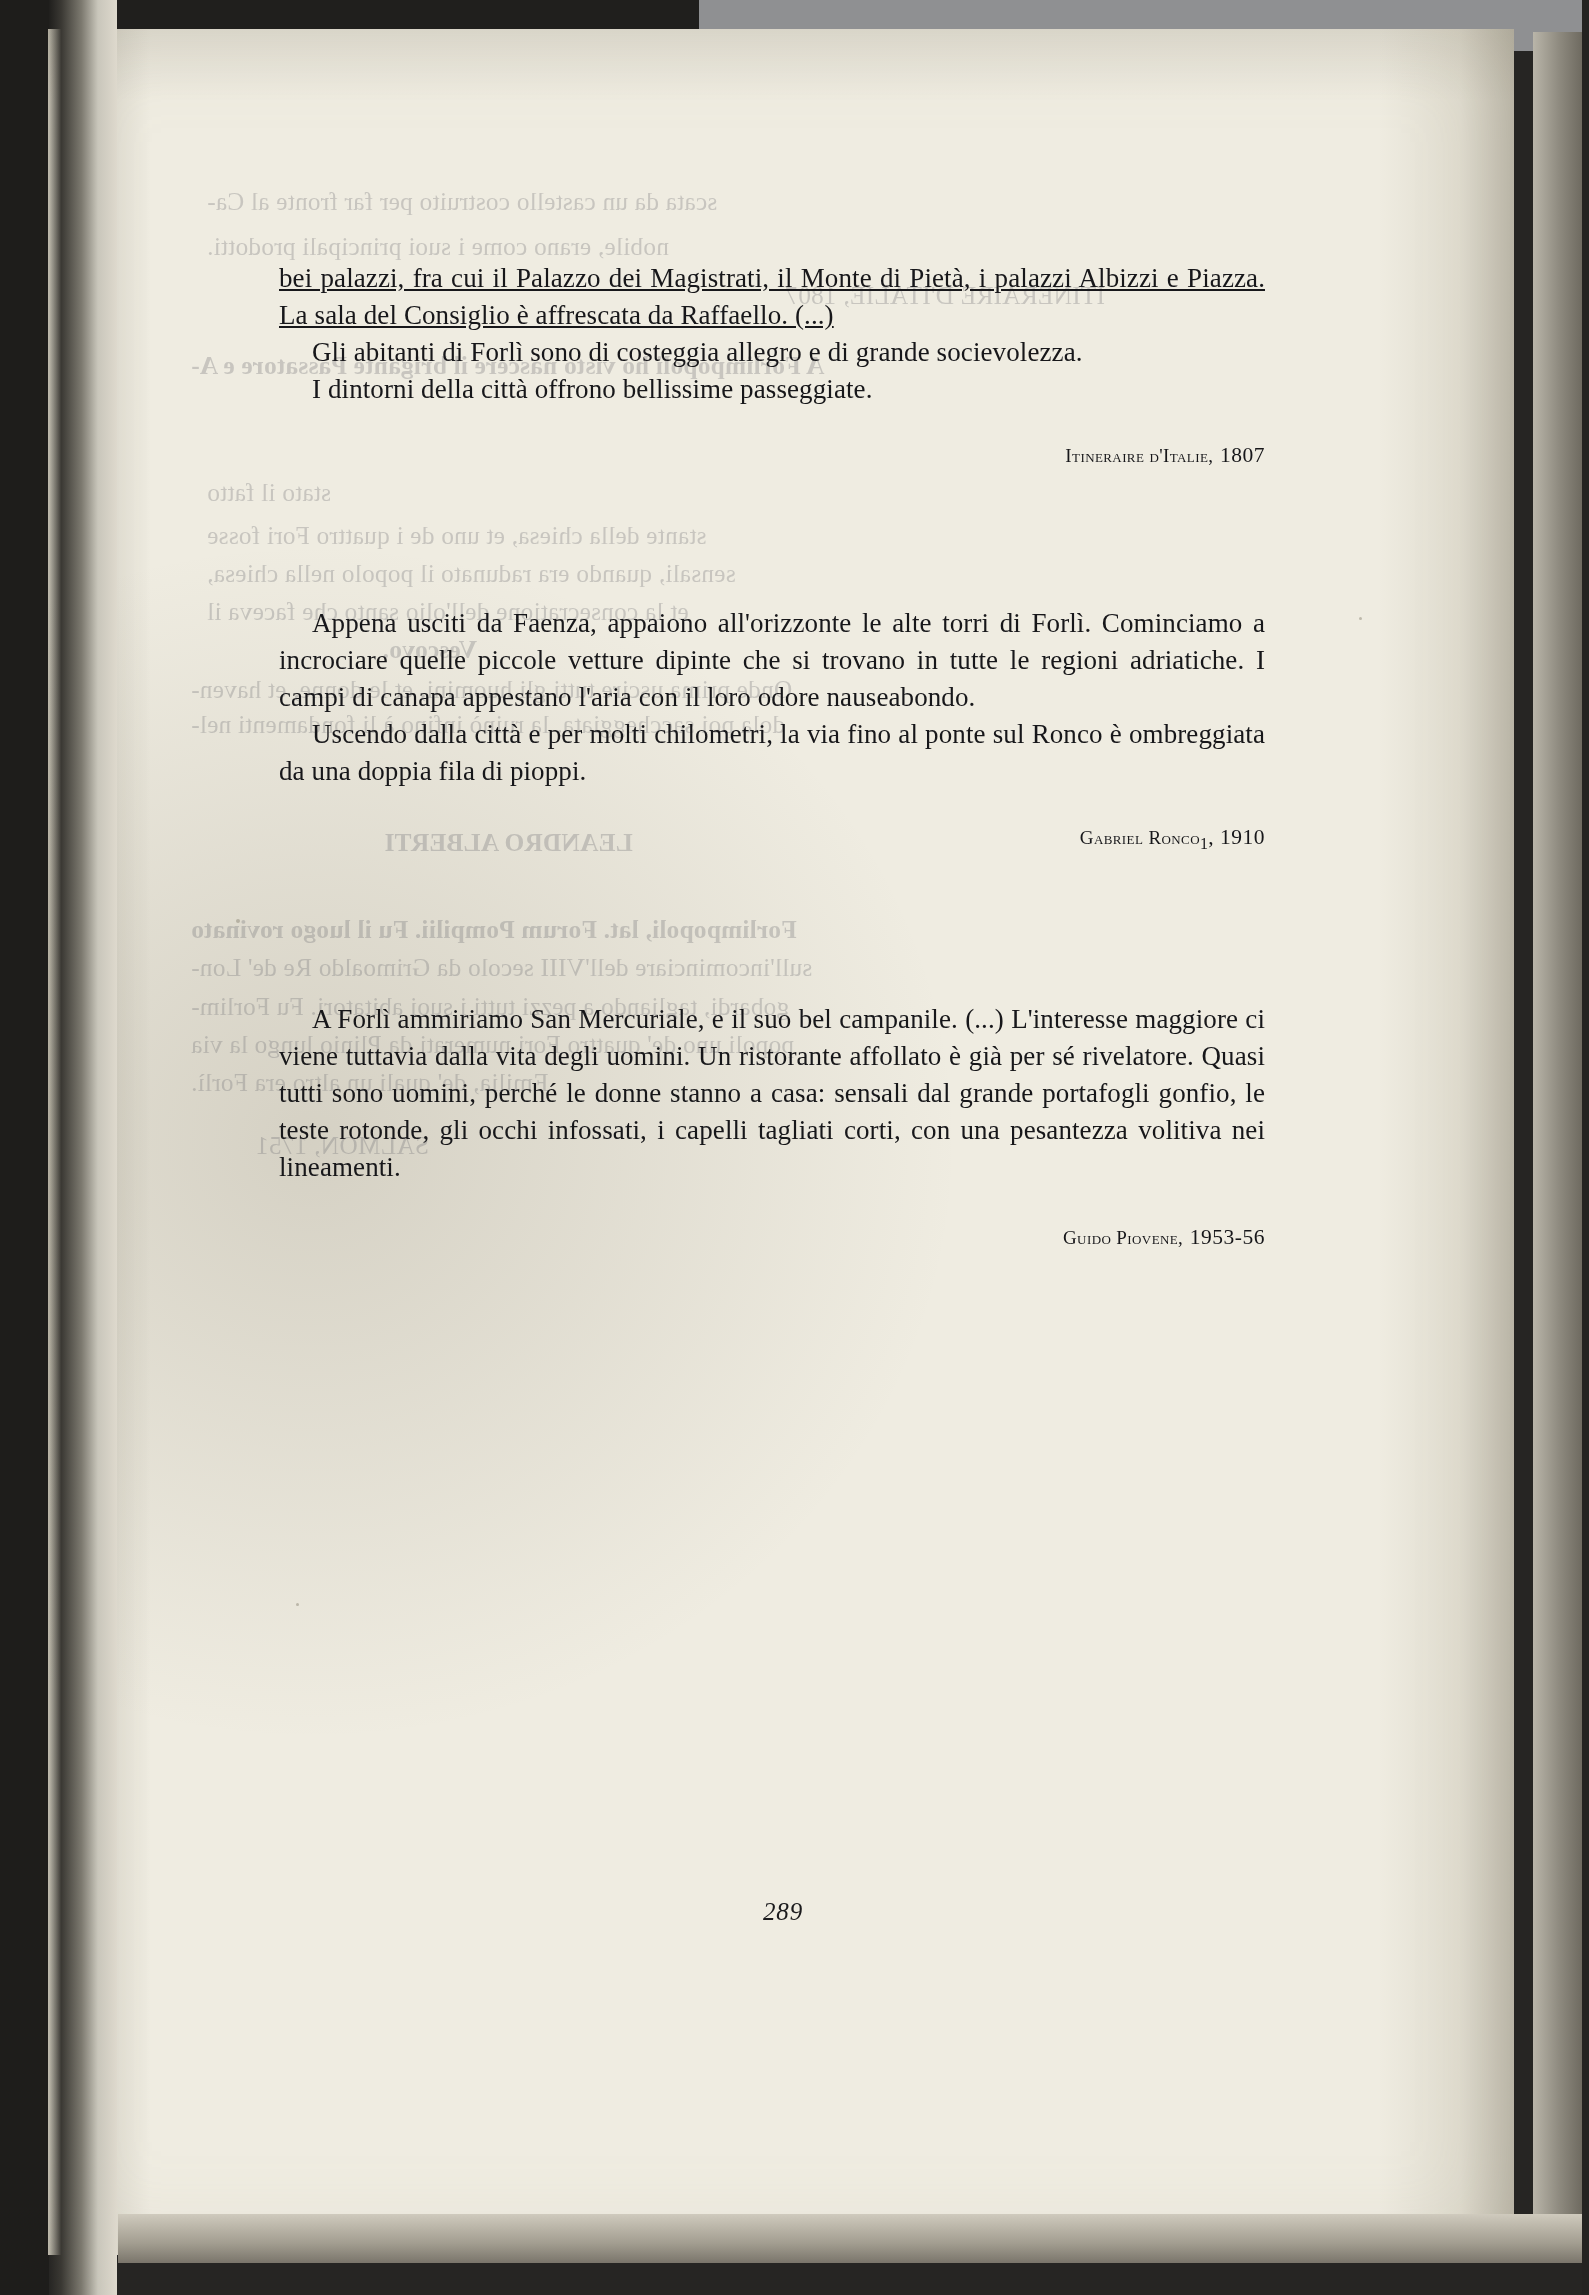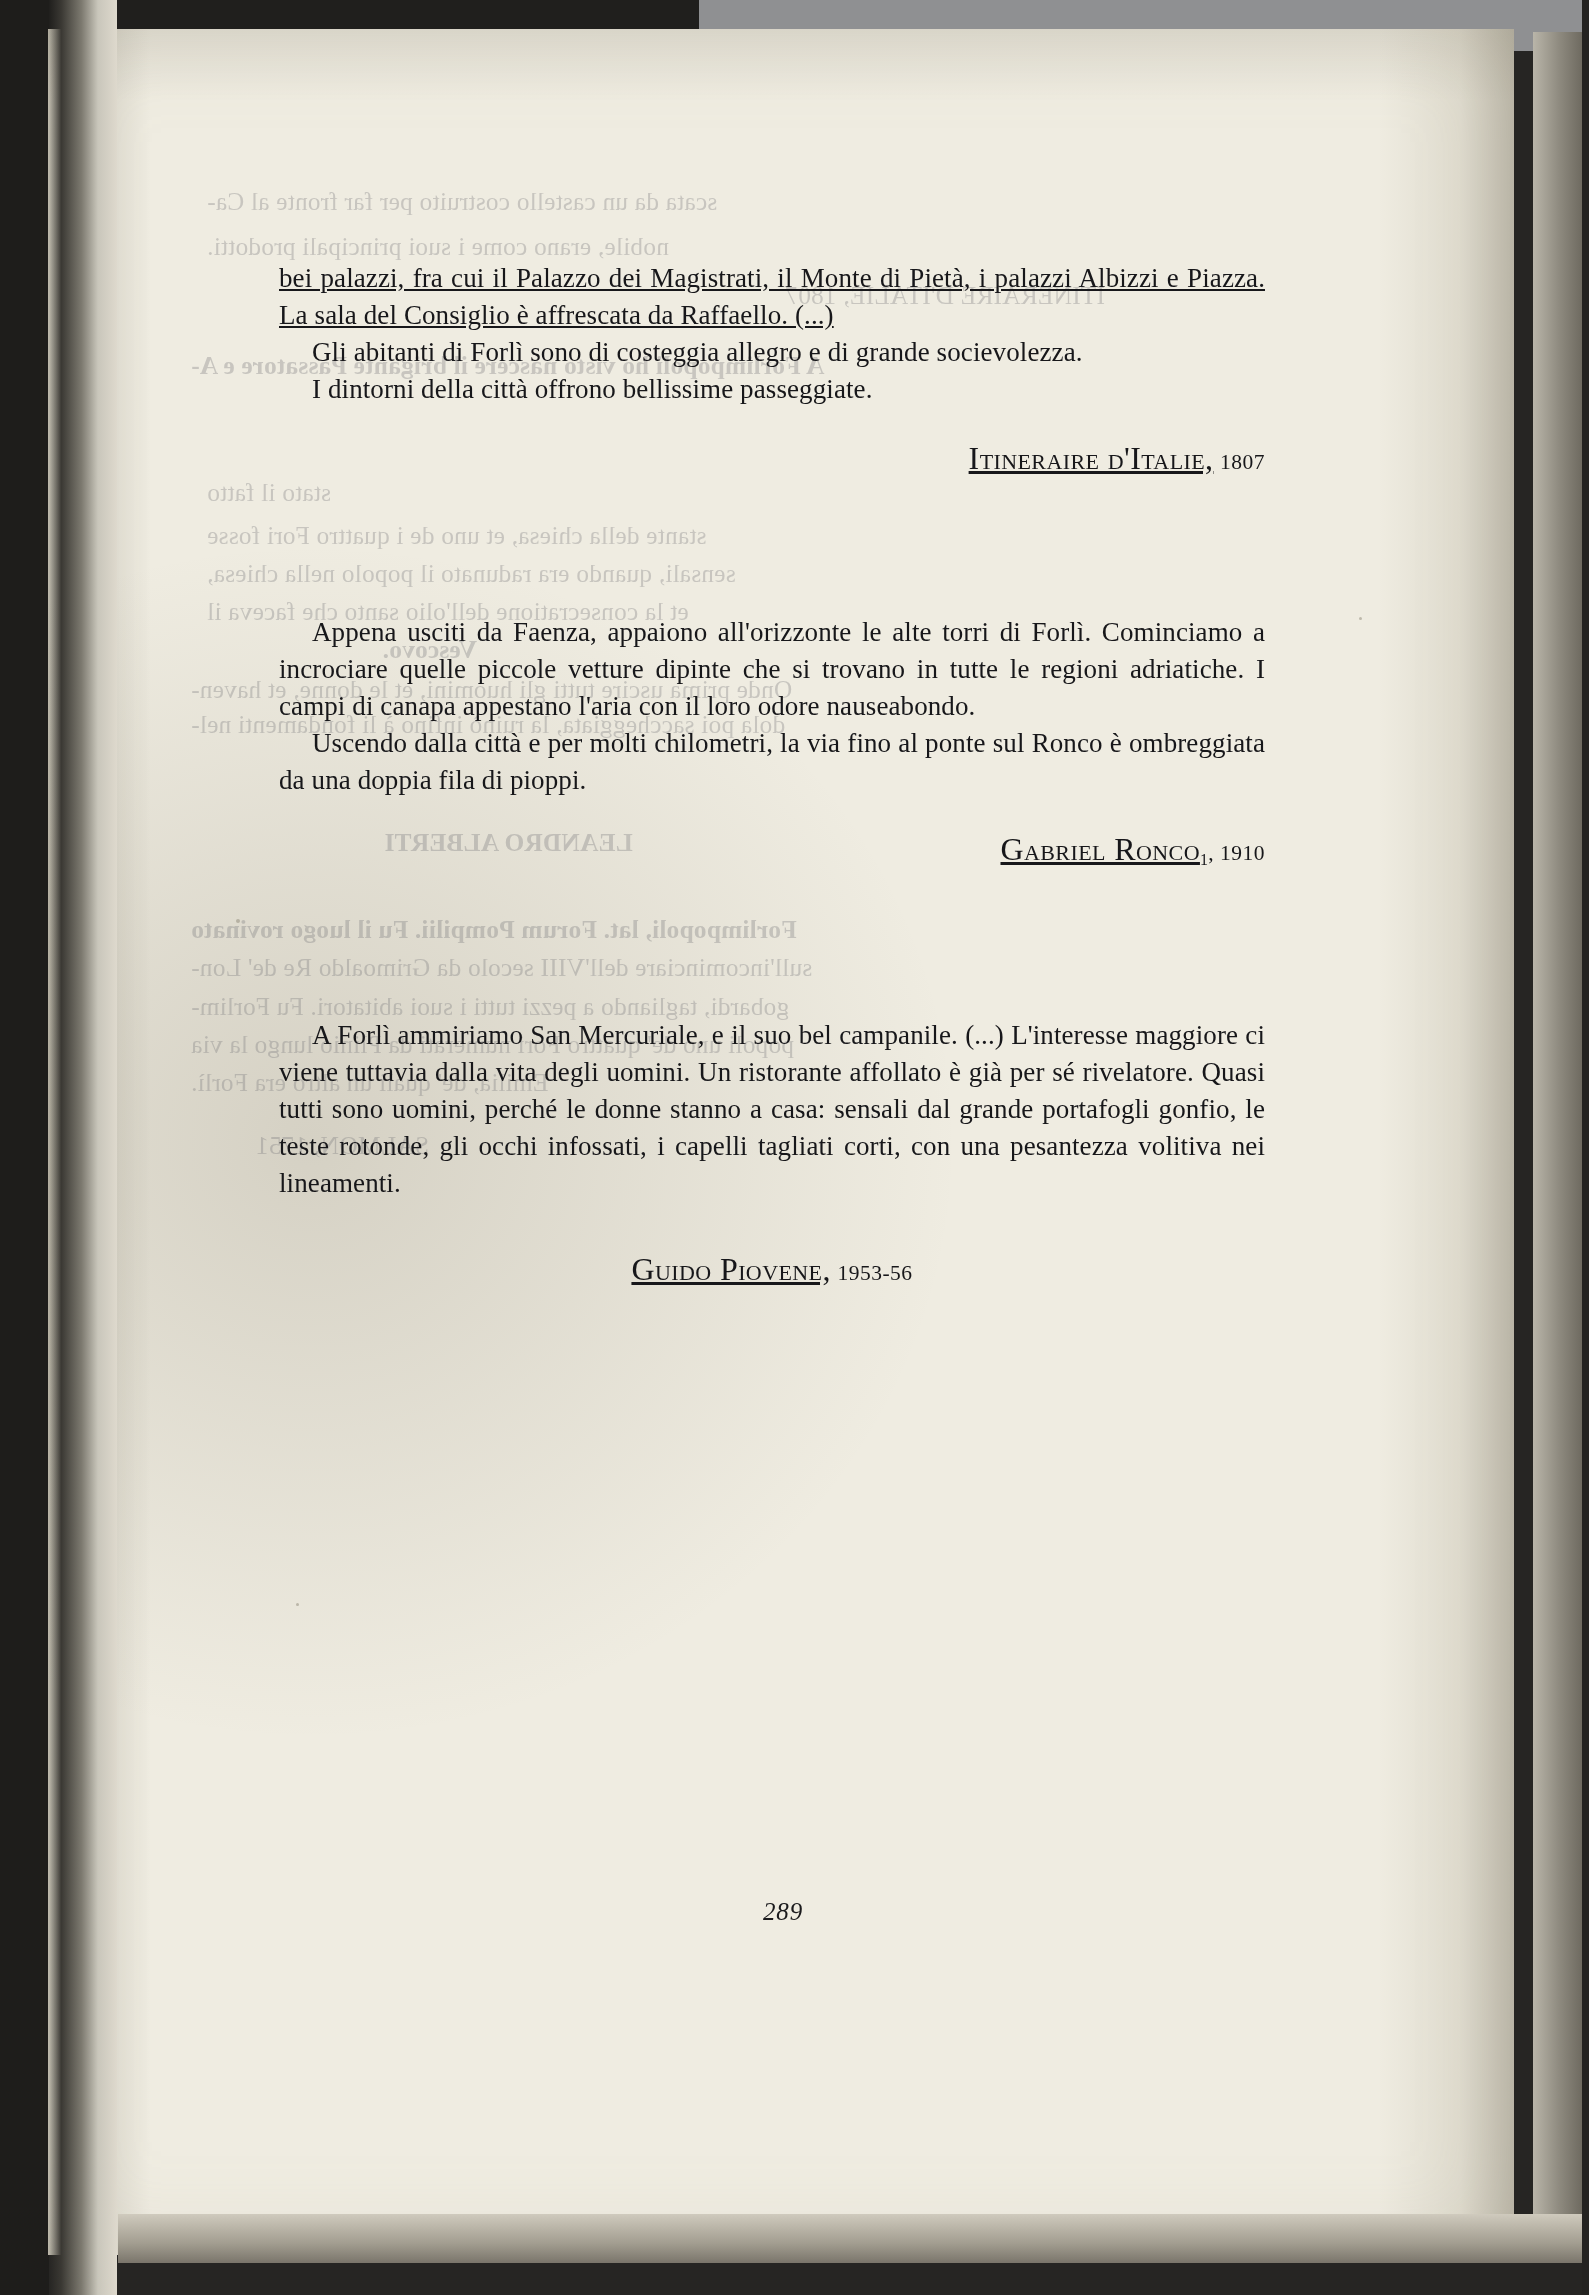--- a/index.html
+++ b/index.html
@@ -124,23 +124,22 @@
 
   .attrib {
     margin-top: 32px;
     text-align: right;
     font-size: 25px;
     letter-spacing: 0.3px;
     color: #17171a;
   }
   .smallcaps-name {
     font-variant: small-caps;
-    font-size: 32px;
+    font-size: 19px;
     letter-spacing: 0.4px;
-    text-decoration: underline;
   }
   .attrib .yr {
     font-size: 21.5px;
     letter-spacing: 0.5px;
   }
   sub.fn {
     font-size: 16px;
     vertical-align: -4.8px;
   }
 
@@ -238,21 +237,21 @@
       </div>
       <div class="attrib">
         <span class="smallcaps-name">Gabriel Ronco</span><sub class="fn">1</sub><span class="yr">, </span><span class="yr">1910</span>
       </div>
 
       <div class="gap-b"></div>
 
       <div class="block">
         <p>A Forlì ammiriamo San Mercuriale, e il suo bel campanile. (...) L'interesse maggiore ci viene tuttavia dalla vita degli uomini. Un ristorante affollato è già per sé rivelatore. Quasi tutti sono uomini, perché le donne stanno a casa: sensali dal grande portafogli gonfio, le teste rotonde, gli occhi infossati, i capelli tagliati corti, con una pesantezza volitiva nei lineamenti.</p>
       </div>
-      <div class="attrib" style="margin-top:49px;text-align:center;">
+      <div class="attrib" style="margin-top:36px;">
         <span class="smallcaps-name">Guido Piovene,</span>
         <span class="yr">1953-56</span>
       </div>
 
     </div>
 
     <div class="folio">289</div>
 
     <span class="speck" style="left:188px; top:890px; width:4px; height:4px;"></span>
     <span class="speck" style="left:248px; top:1574px; width:3.2px; height:3.2px;"></span>

